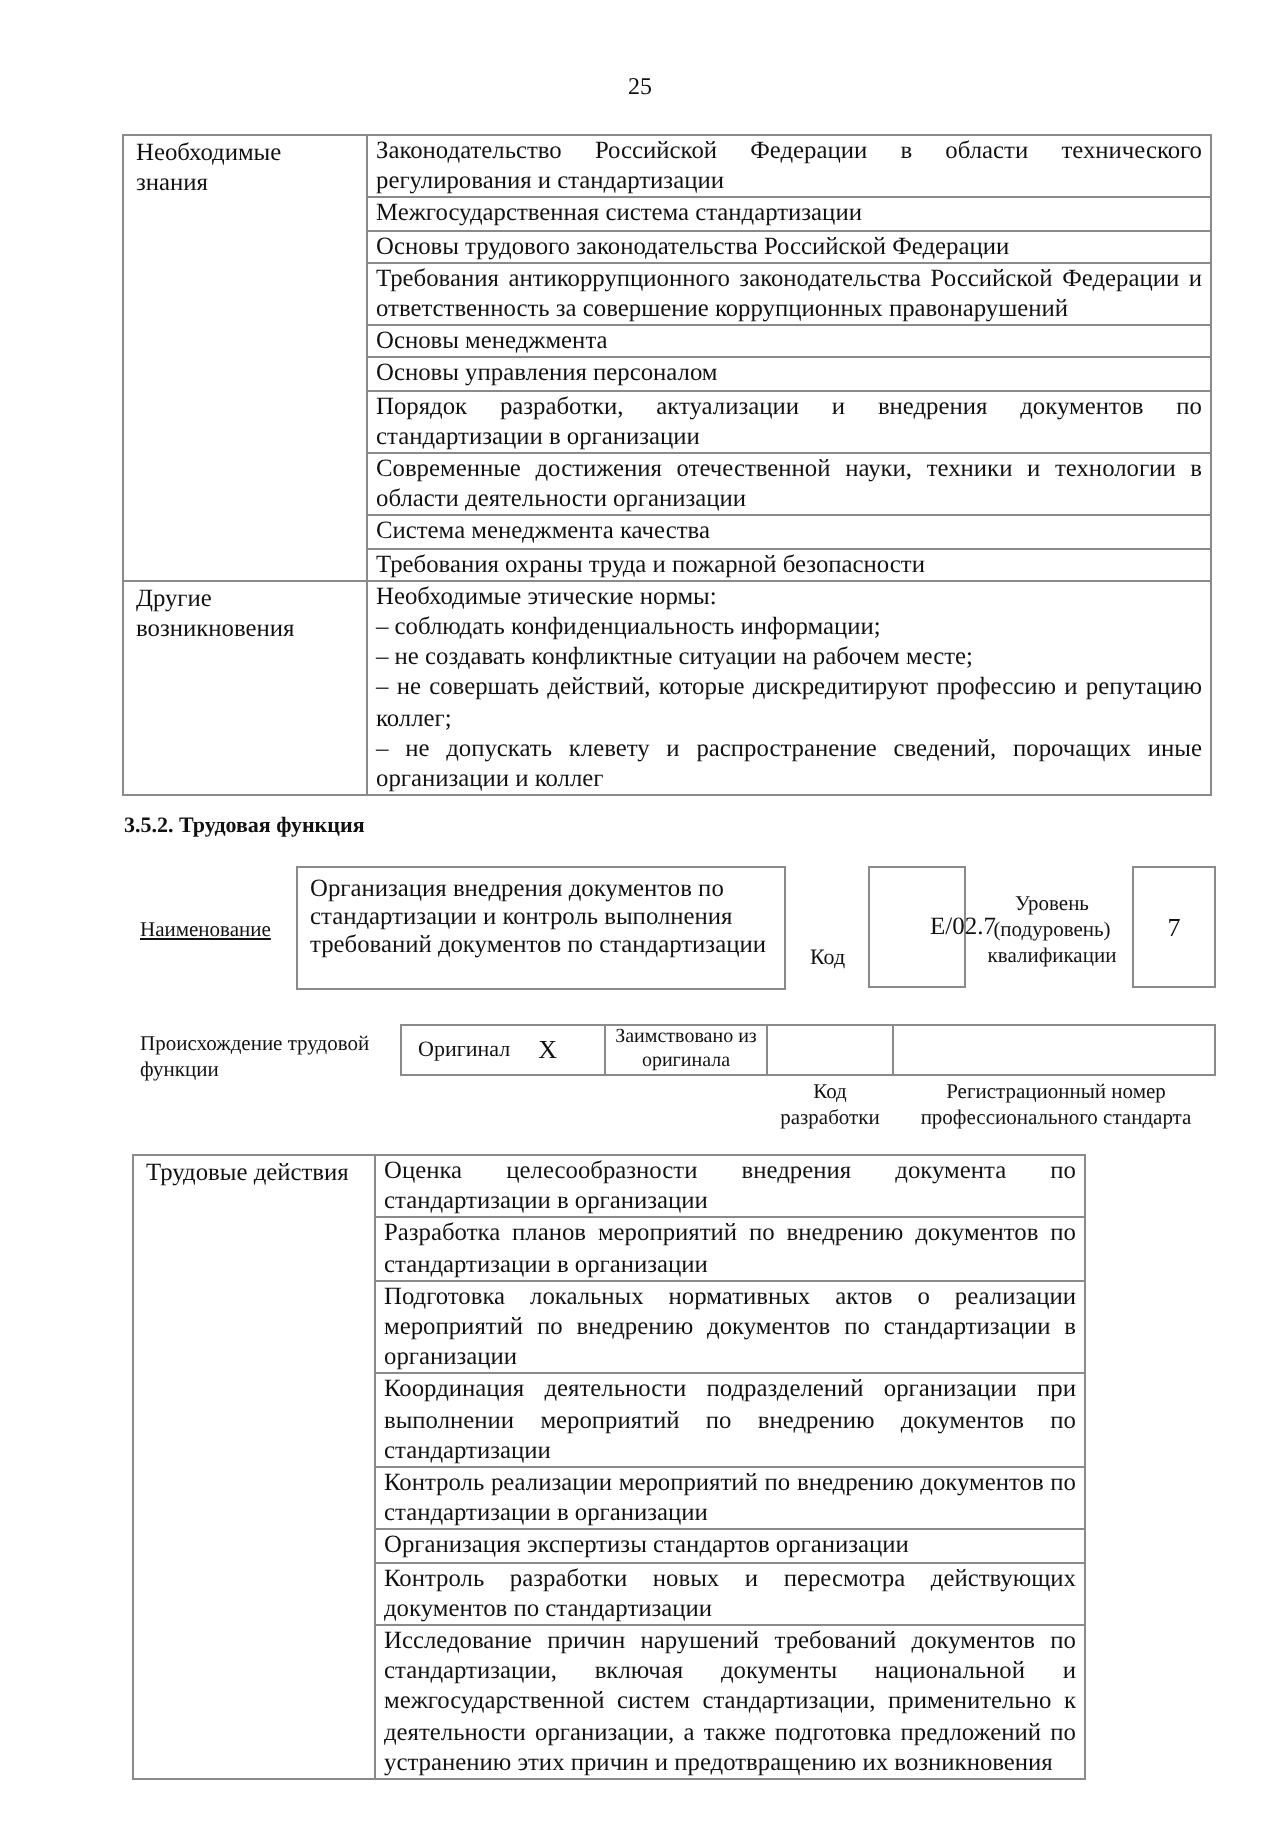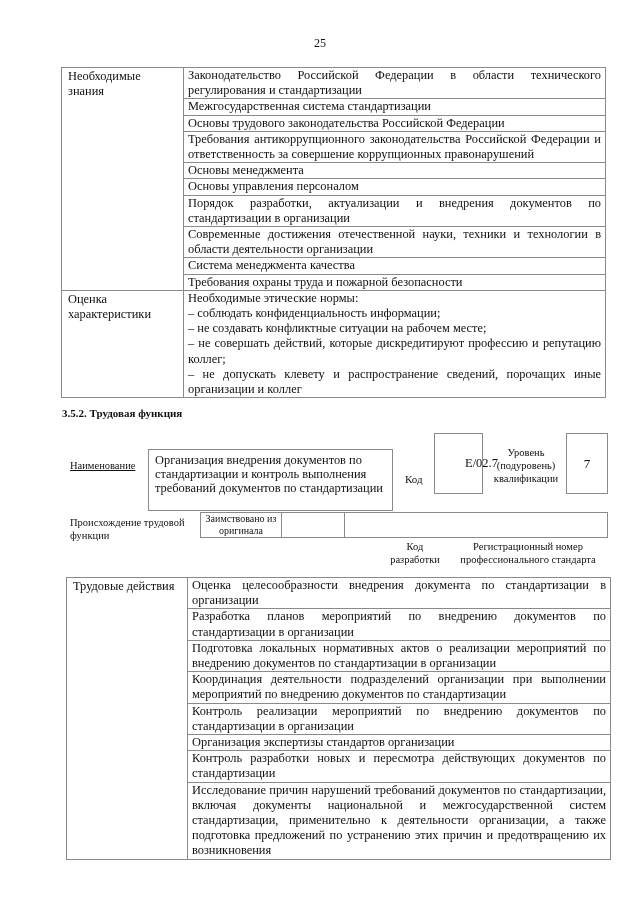--- a/index.html
+++ b/index.html
@@ -16,34 +16,34 @@
     position: absolute; border-collapse: collapse; table-layout: fixed;
   }
   table.grid td {
     border: 1px solid #8a8a8a; vertical-align: top;
     padding: 0 4px 0 4px; line-height: 15.2px;
   }
   table.grid td.label { padding-left: 6px; padding-top: 1px; }
   table.grid td.item { text-align: justify; text-align-last: left; }
   #knowledge-table { left: 61px; top: 67px; width: 545px; }
   #knowledge-table col.c1 { width: 122px; }
-  #actions-table { left: 66px; top: 577px; width: 545px; }
+  #actions-table { left: 66px; top: 577px; width: 477px; }
   #actions-table col.c1 { width: 121px; }
 
   .section-heading {
     position: absolute; left: 62px; top: 407px;
     font-weight: bold; font-size: 11px;
   }
   .abs { position: absolute; }
   .box { position: absolute; border: 1px solid #8a8a8a; box-sizing: border-box; }
   .small { font-size: 10.5px; line-height: 13px; }
   .center { text-align: center; }
 
   #func-name-label { left: 70px; top: 460px; font-size: 10.5px; text-decoration: underline; }
-  #func-name-box { left: 148px; top: 433px; width: 245px; height: 62px; padding: 3px 6px; line-height: 14px; margin-top: 16px; }
+  #func-name-box { left: 148px; top: 433px; width: 245px; height: 62px; padding: 3px 6px; line-height: 14px; }
   #code-label { left: 405px; top: 458px; font-size: 11px; margin-top: 15px; }
   #code-box { left: 434px; top: 433px; width: 49px; height: 61px; display: flex; align-items: center; justify-content: center; font-size: 12.5px; padding-left: 46px; }
   #level-label { left: 490px; top: 446px; width: 72px; }
   #level-box { left: 566px; top: 433px; width: 42px; height: 61px; display: flex; align-items: center; justify-content: center; font-size: 13px; }
 
   #origin-label { left: 70px; top: 516px; width: 130px; font-size: 10.5px; line-height: 13px; }
   #origin-box { left: 200px; top: 512px; width: 408px; height: 26px; display: flex; }
   #origin-box .cell { border-right: 1px solid #8a8a8a; box-sizing: border-box; height: 100%; display: flex; align-items: center; }
   #origin-box .cell:last-child { border-right: none; }
   #origin-cell-original { width: 102px; padding-left: 8px; font-size: 11px; }
@@ -90,21 +90,21 @@
     <tr>
         <td class="item">Современные достижения отечественной науки, техники и технологии в области деятельности организации</td>
       </tr>
     <tr>
         <td class="item">Система менеджмента качества</td>
       </tr>
     <tr>
         <td class="item">Требования охраны труда и пожарной безопасности</td>
       </tr>
     <tr>
-      <td class="label">Оценка характеристики</td>
+      <td class="label">Другие возникновения</td>
       <td class="item">
         <div>Необходимые этические нормы:</div>
         <div>– соблюдать конфиденциальность информации;</div>
         <div>– не создавать конфликтные ситуации на рабочем месте;</div>
         <div style="text-align:justify;text-align-last:left">– не совершать действий, которые дискредитируют профессию и репутацию коллег;</div>
         <div style="text-align:justify;text-align-last:left">– не допускать клевету и распространение сведений, порочащих иные организации и коллег</div>
       </td>
     </tr>
   </tbody>
 </table>
@@ -113,20 +113,24 @@
 
 <div class="abs" id="func-name-label">Наименование</div>
 <div class="box" id="func-name-box">Организация внедрения документов по стандартизации и контроль выполнения требований документов по стандартизации</div>
 <div class="abs" id="code-label">Код</div>
 <div class="box" id="code-box">E/02.7</div>
 <div class="abs small center" id="level-label">Уровень (подуровень) квалификации</div>
 <div class="box" id="level-box">7</div>
 
 <div class="abs" id="origin-label">Происхождение трудовой функции</div>
 <div class="box" id="origin-box">
+  <div class="cell" id="origin-cell-original">
+    <span>Оригинал</span>
+    <span class="mark">X</span>
+  </div>
   <div class="cell" id="origin-cell-borrowed">Заимствовано из оригинала</div>
   <div class="cell" id="origin-cell-code"></div>
   <div class="cell" id="origin-cell-reg"></div>
 </div>
 <div class="abs small center" id="orig-code-caption">Код разработки</div>
 <div class="abs small center" id="reg-num-caption">Регистрационный номер профессионального стандарта</div>
 
 <table class="grid" id="actions-table">
   <colgroup>
       <col class="c1">

